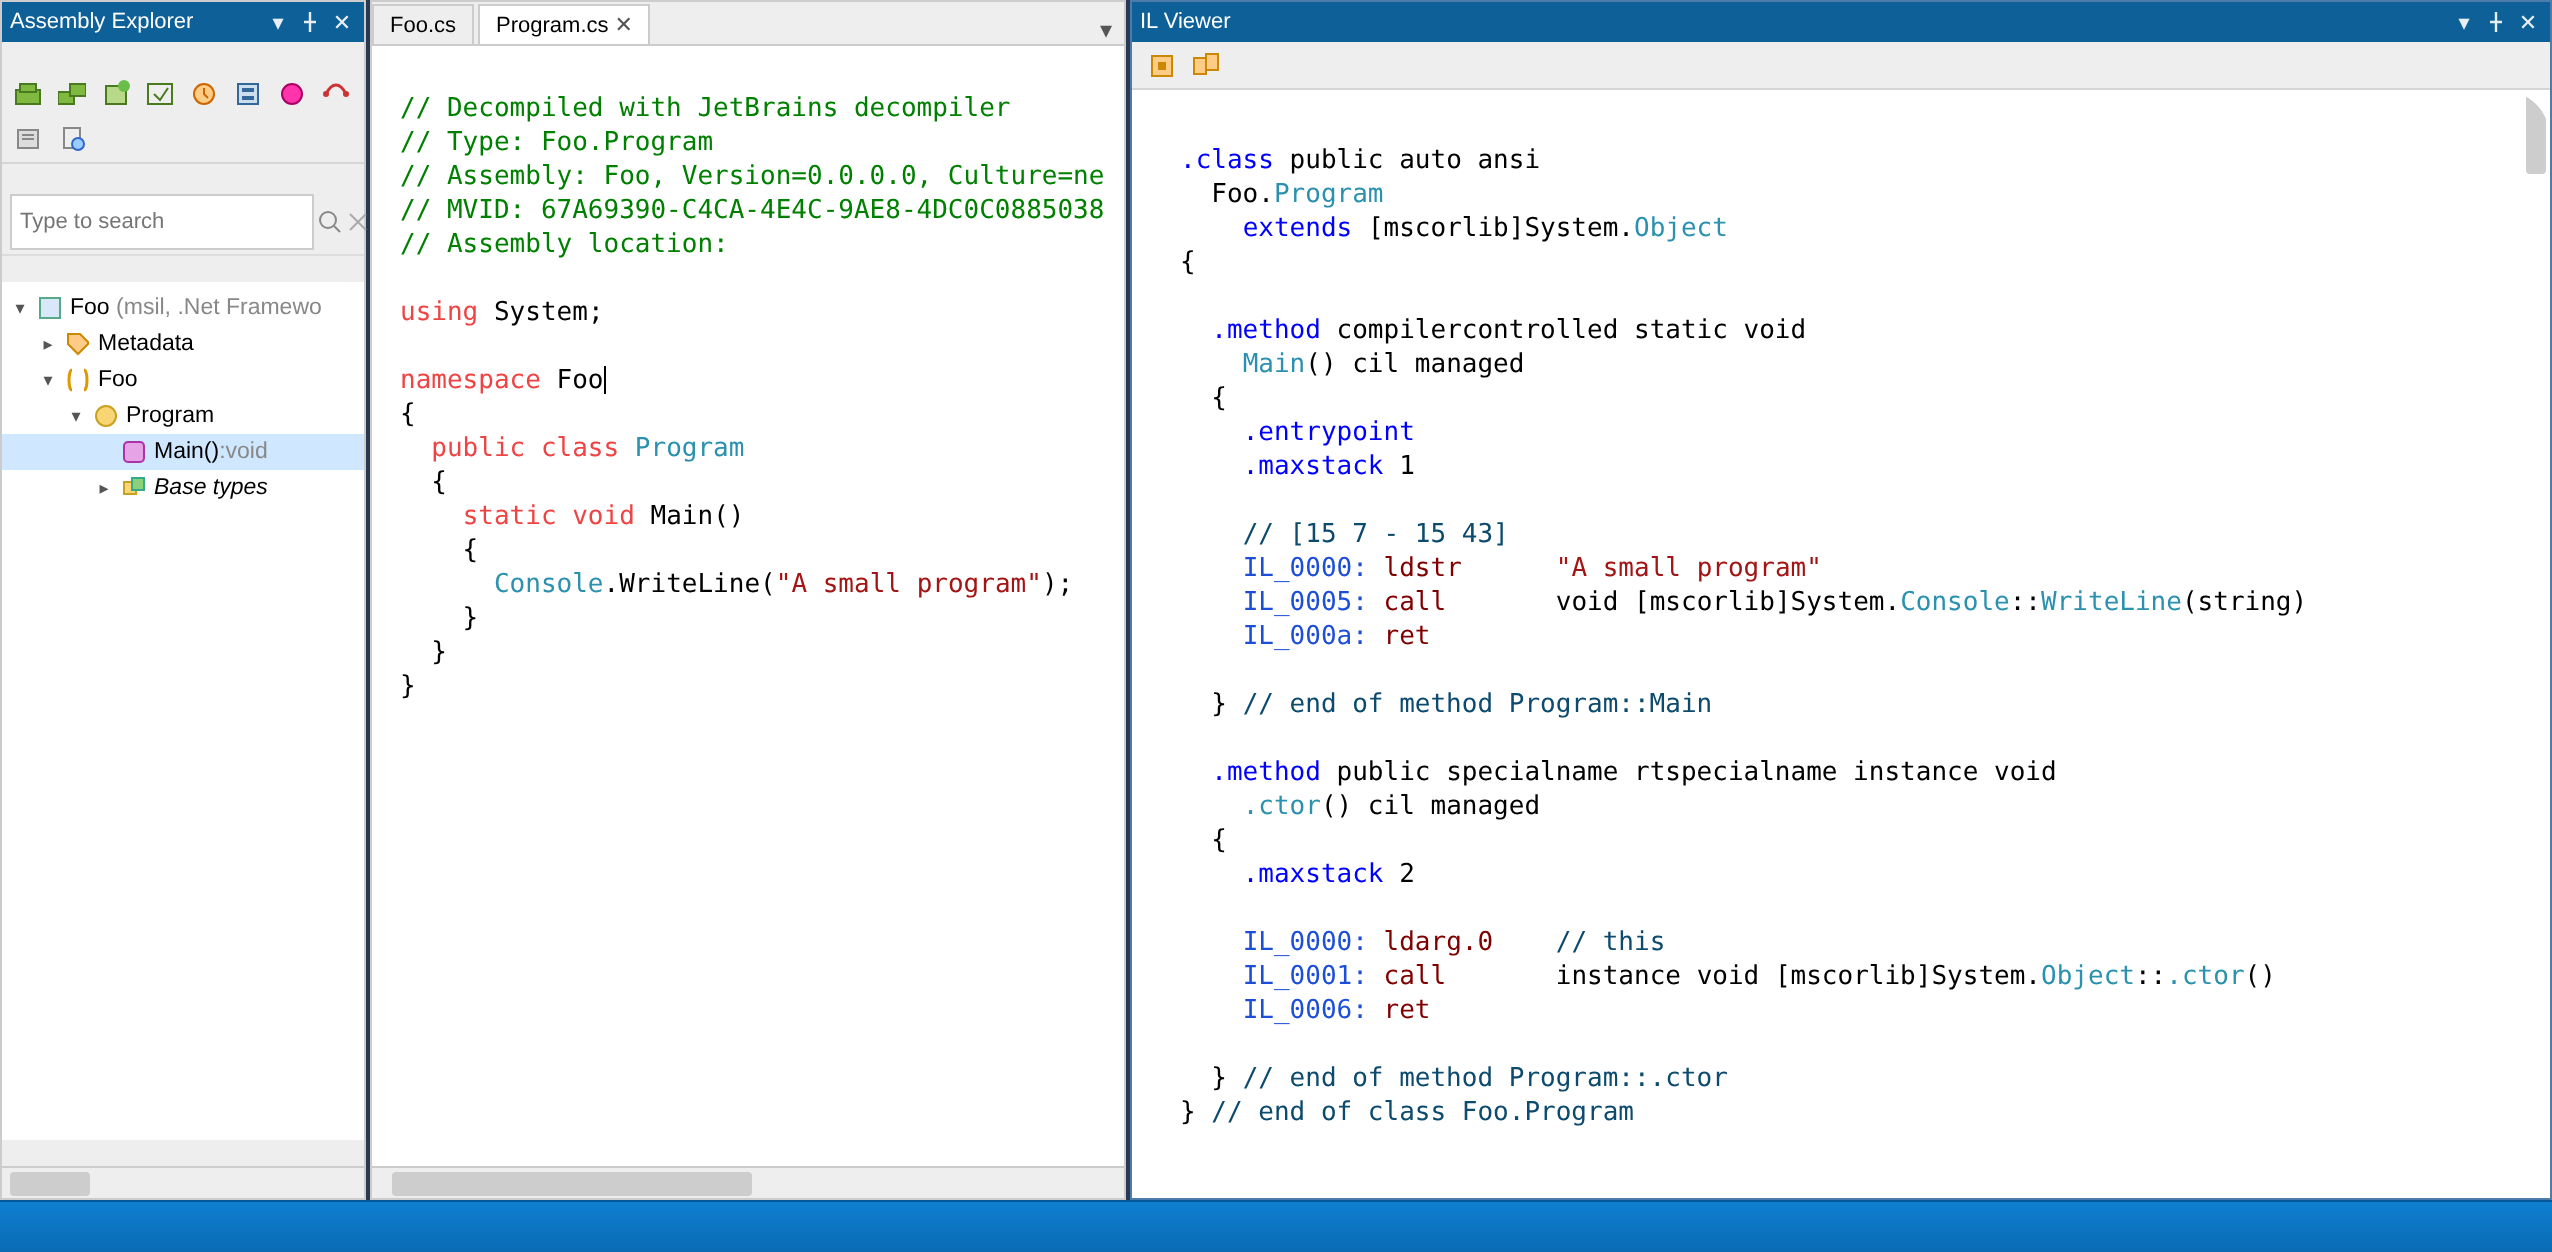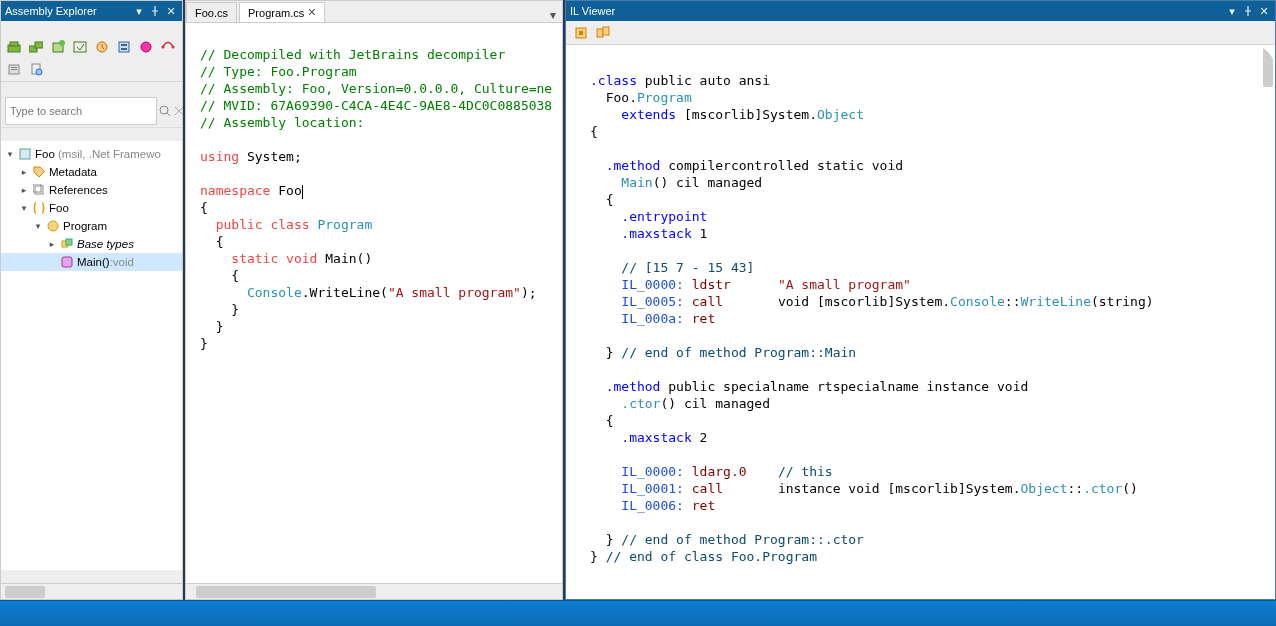--- a/index.html
+++ b/index.html
@@ -162,65 +162,55 @@
     <div class="tree-node" style="padding-left:18px">
             <span class="tri closed"></span>
             <span class="nd-icon">
               <svg width="12" height="12">
                 <path d="M1 1h6l4 4v1l-5 5-5-5z" fill="#fc8" stroke="#c80"></path>
               </svg>
             </span>
             <span>Metadata</span>
           </div>
     <div class="tree-node" style="padding-left:18px">
-            <span class="tri closed"></span>
-            <span class="nd-icon">
-              <svg width="12" height="12">
-                <rect x="2" y="2" width="8" height="8" fill="none" stroke="#888"></rect>
-                <rect x="0" y="0" width="8" height="8" fill="none" stroke="#888"></rect>
-              </svg>
-            </span>
-            <span>References</span>
-          </div>
-    <div class="tree-node" style="padding-left:18px">
             <span class="tri open"></span>
             <span class="nd-icon">
               <svg width="12" height="12">
                 <path d="M3 1c-2 0-2 10 0 10M9 1c2 0 2 10 0 10" stroke="#d90" fill="none" stroke-width="1.5"></path>
               </svg>
             </span>
             <span>Foo</span>
           </div>
     <div class="tree-node" style="padding-left:32px">
             <span class="tri open"></span>
             <span class="nd-icon">
               <svg width="12" height="12">
                 <circle cx="6" cy="6" r="5" fill="#f9d673" stroke="#c9a020"></circle>
               </svg>
             </span>
             <span>Program</span>
           </div>
+    <div class="tree-node sel" style="padding-left:56px">
+            <span class="nd-icon">
+              <svg width="12" height="12">
+                <rect x="1" y="1" width="10" height="10" rx="2" fill="#e6a3e6" stroke="#a3a"></rect>
+              </svg>
+            </span>
+            <span>Main()</span>
+            <span style="color:#888">:void</span>
+          </div>
     <div class="tree-node" style="padding-left:46px">
             <span class="tri closed"></span>
             <span class="nd-icon">
               <svg width="12" height="12">
                 <rect x="1" y="3" width="6" height="6" fill="#f9d673" stroke="#c9a020"></rect>
                 <rect x="5" y="1" width="6" height="6" fill="#8bd17c" stroke="#3a8"></rect>
               </svg>
             </span>
             <i><span>Base types</span></i>
-          </div>
-    <div class="tree-node sel" style="padding-left:56px">
-            <span class="nd-icon">
-              <svg width="12" height="12">
-                <rect x="1" y="1" width="10" height="10" rx="2" fill="#e6a3e6" stroke="#a3a"></rect>
-              </svg>
-            </span>
-            <span>Main()</span>
-            <span style="color:#888">:void</span>
           </div>
   </div>
   <div class="hscroll">
           <div class="thumb" style="left:4px;width:40px"></div>
         </div>
 </div>
 
 <div class="panel-mid">
   <div class="tabstrip">
     <div class="tab">

